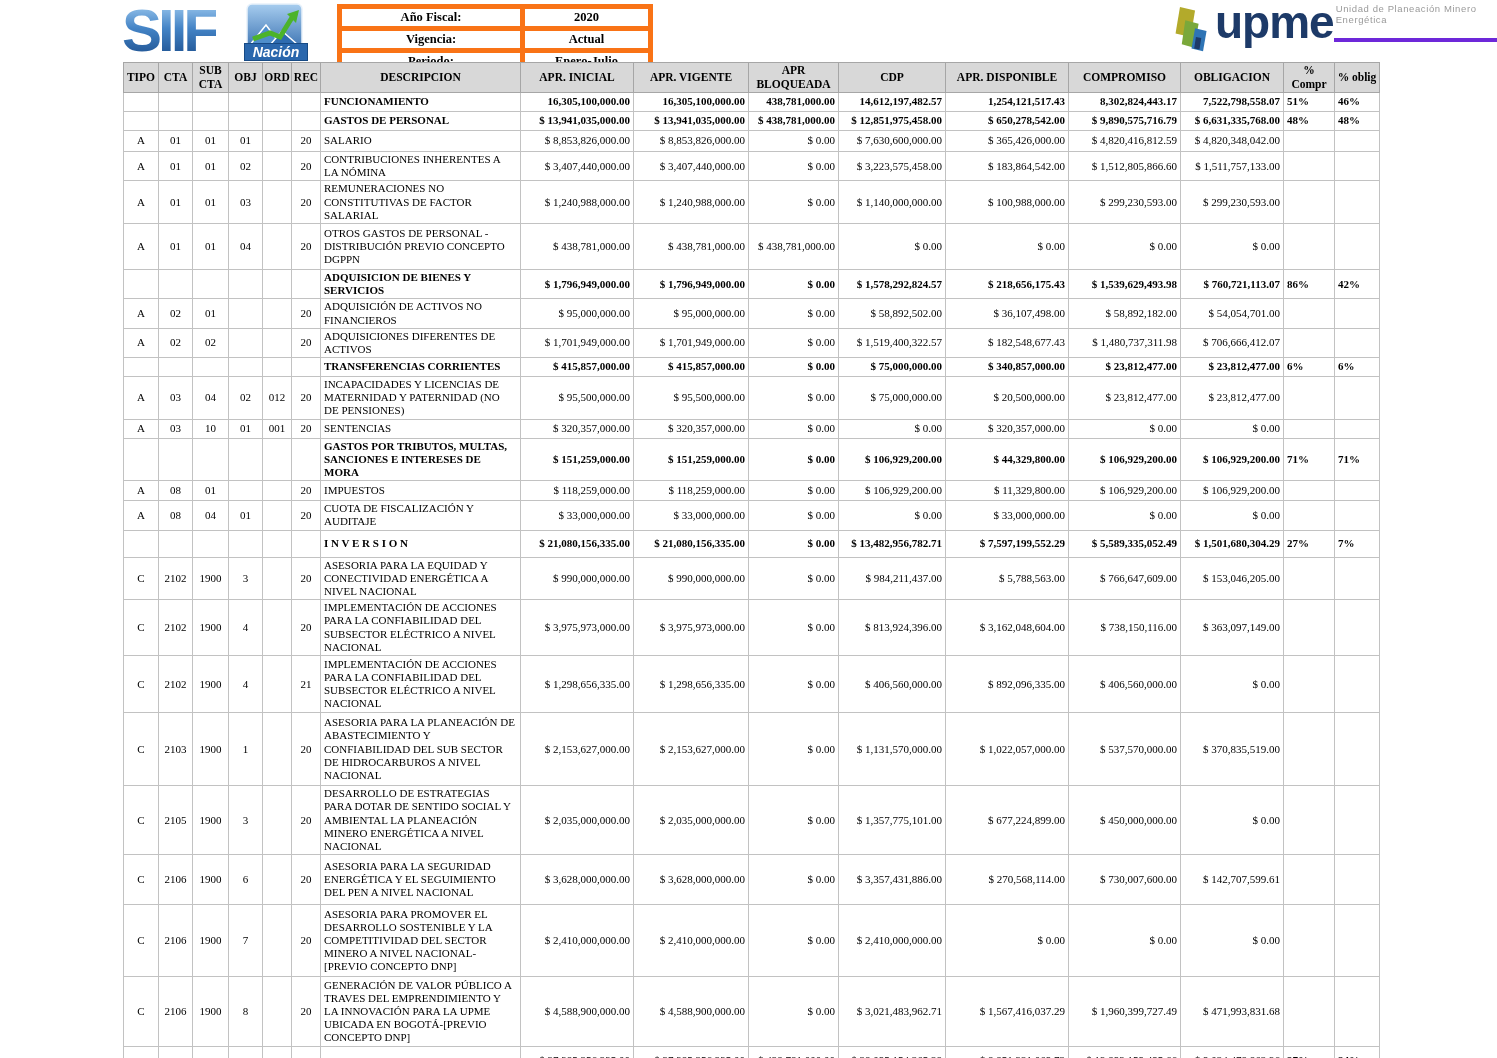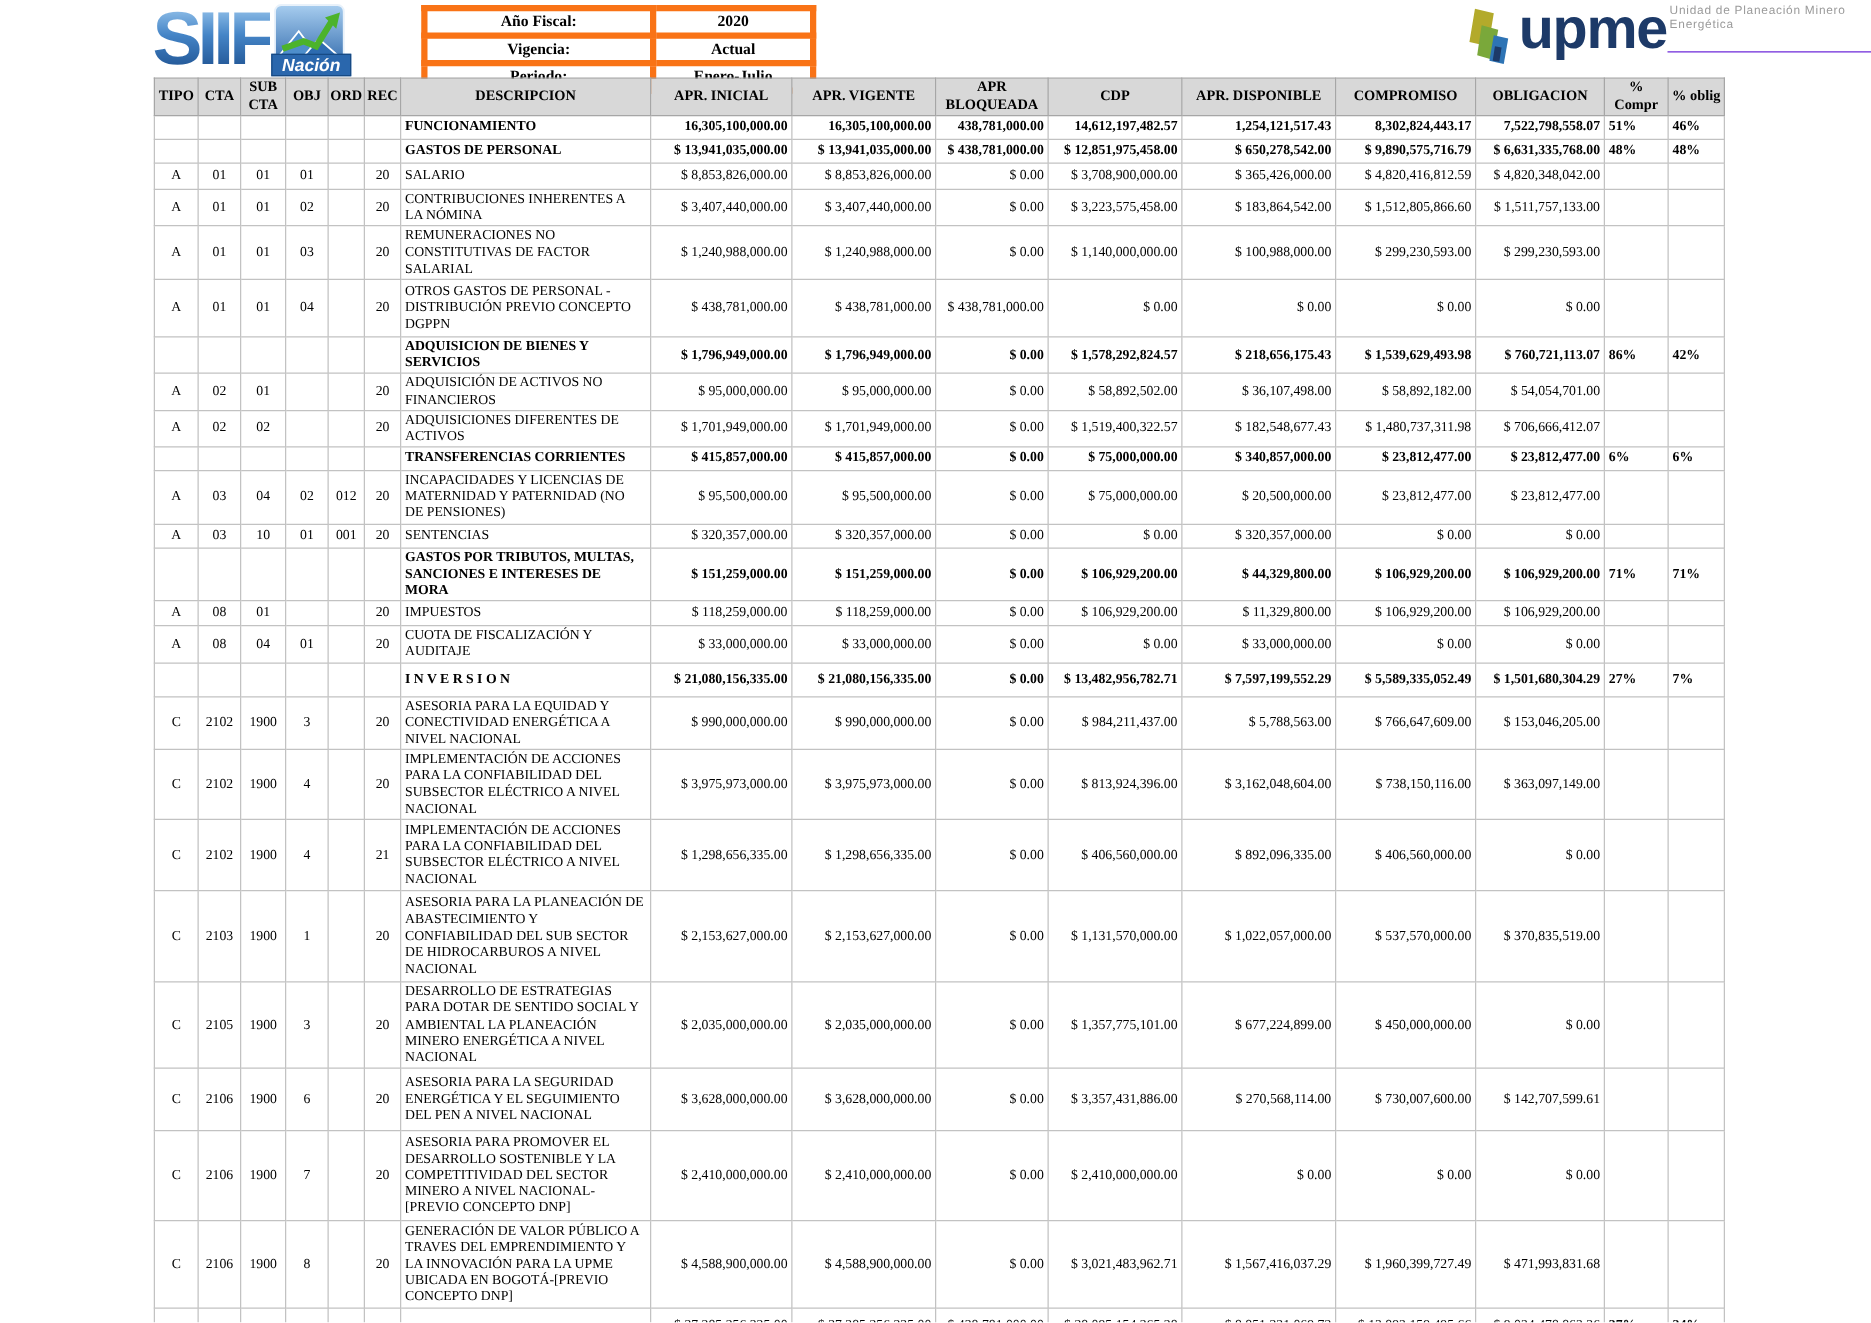--- a/index.html
+++ b/index.html
@@ -1,36 +1,36 @@
 <!DOCTYPE html>
 <html><head>
 <meta charset="utf-8">
 <style>
   html,body{margin:0;padding:0;background:#fff;}
   .page{position:relative;width:1497px;height:1058px;background:#ffffff;
         font-family:"Liberation Serif",serif;color:#000;overflow:hidden;}
 
   
-  .siif{position:absolute;left:122px;top:3px;height:58px;display:flex;align-items:flex-start;}
+  .siif{position:absolute;left:122px;top:3px;height:58px;display:flex;align-items:flex-start;gap:27px;}
   .siif-text{font-family:"Liberation Sans",sans-serif;font-weight:bold;font-size:60px;
              line-height:56px;letter-spacing:-4px;
              background:linear-gradient(180deg,#9cc8ee 0%,#4484c6 45%,#1c4f8e 100%);
              -webkit-background-clip:text;background-clip:text;color:transparent;}
   .siif-icon{position:relative;width:58px;height:58px;margin-left:3px;}
   .nacion{position:absolute;bottom:0;left:-2px;right:-4px;background:#2a67ad;color:#fff;
           font-family:"Liberation Sans",sans-serif;font-weight:bold;font-style:italic;
           font-size:14px;line-height:16px;text-align:center;border:1px solid #174a84;}
 
   
   .upme{position:absolute;left:1172px;top:2px;display:flex;align-items:flex-start;}
   .upme-col{display:flex;flex-direction:row;margin-left:4px;}
   .upme-text{font-family:"Liberation Sans",sans-serif;font-weight:bold;color:#1d3a68;
              font-size:46px;line-height:40px;letter-spacing:-1px;}
   .upme-tag{font-family:"Liberation Sans",sans-serif;font-size:9.5px;color:#9a9a9a;
-            letter-spacing:.6px;border-bottom:1px solid #6d28d9;padding:1px 2px 2px 2px;}
+            letter-spacing:.6px;border-bottom:4px solid #6d28d9;padding:1px 2px 2px 2px;}
 
   
   .info-table{position:absolute;left:337px;top:4px;border-collapse:collapse;}
   .info-table td{border:5px solid #f97316;font-weight:bold;font-size:12.5px;
                  text-align:center;height:17px;padding:0 4px;background:#fff;}
   .info-table .lbl{width:170px;}
   .info-table .val{width:115px;}
 
   
   .main-table{position:absolute;left:123px;top:62px;border-collapse:collapse;
@@ -182,21 +182,21 @@
           <td class="ctr">A</td>
           <td class="ctr">01</td>
           <td class="ctr">01</td>
           <td class="ctr">01</td>
           <td class="ctr"></td>
           <td class="ctr">20</td>
           <td class="desc">SALARIO</td>
           <td class="money">$ 8,853,826,000.00</td>
           <td class="money">$ 8,853,826,000.00</td>
           <td class="money">$ 0.00</td>
-          <td class="money">$ 3,708,900,000.00</td>
+          <td class="money">$ 7,630,600,000.00</td>
           <td class="money">$ 365,426,000.00</td>
           <td class="money">$ 4,820,416,812.59</td>
           <td class="money">$ 4,820,348,042.00</td>
           <td class="pct"></td>
           <td class="pct"></td>
         </tr>
         <tr class="item" style="height: 29px;">
           <td class="ctr">A</td>
           <td class="ctr">01</td>
           <td class="ctr">01</td>

